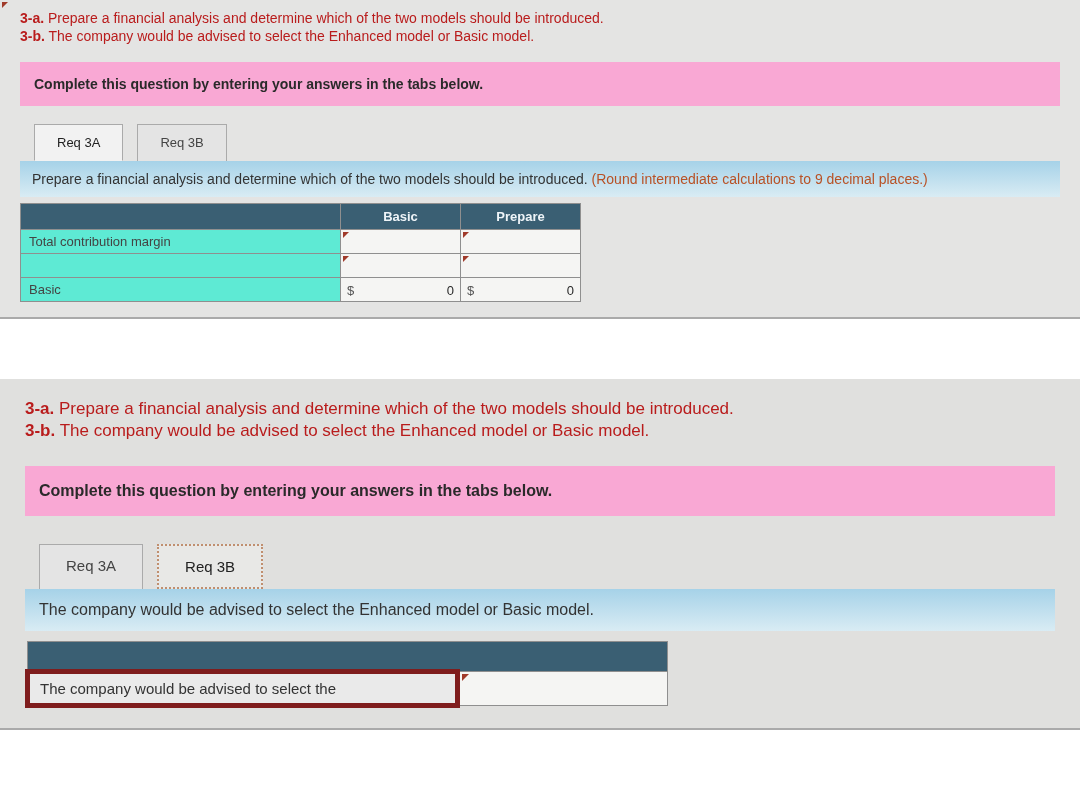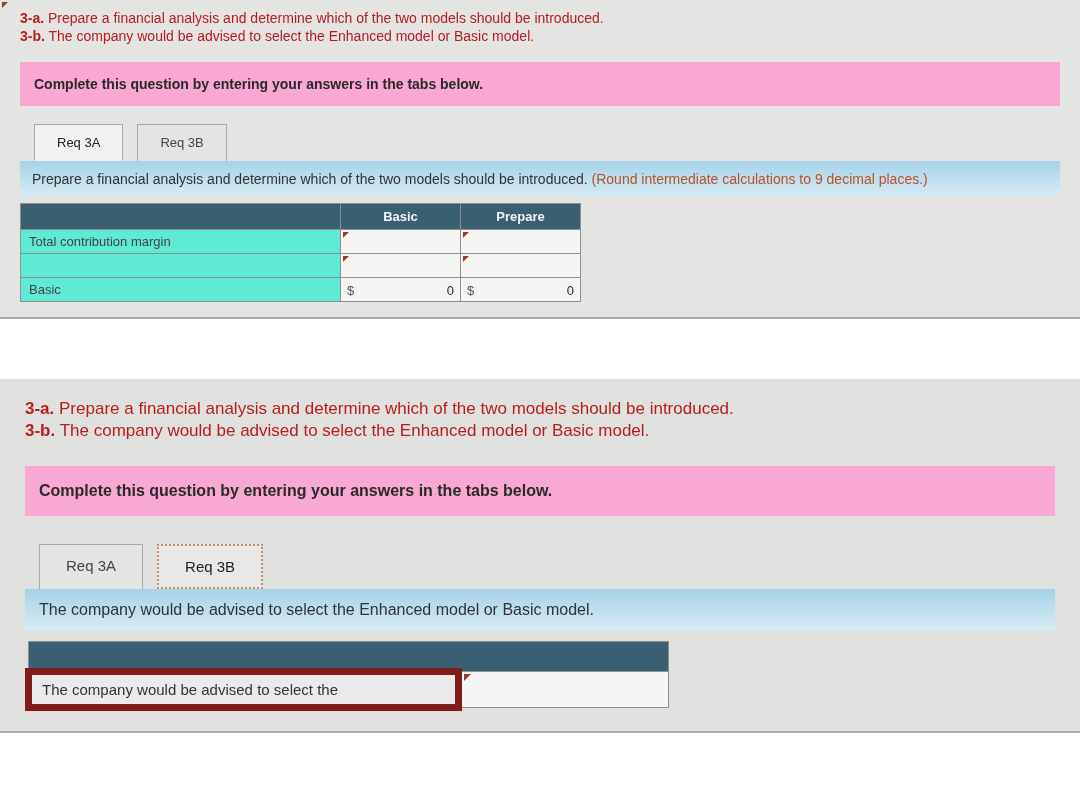--- a/index.html
+++ b/index.html
@@ -167,21 +167,21 @@
       margin-top: 10px;
     }
     .answer-table .hdr-blue {
       background: #3a5f73;
       height: 30px;
       width: 640px;
       border: 1px solid #8f8f8f;
     }
     .answer-table .label-cell2 {
       background: #eaeaea;
-      border: 7px solid #7f1d1d;
+      border: 5px solid #7f1d1d;
       padding: 6px 10px;
       font-size: 15px;
       width: 430px;
       height: 30px;
       color: #333;
     }
     .answer-table .select-cell {
       background: #f5f5f3;
       border: 1px solid #8f8f8f;
       width: 210px;

